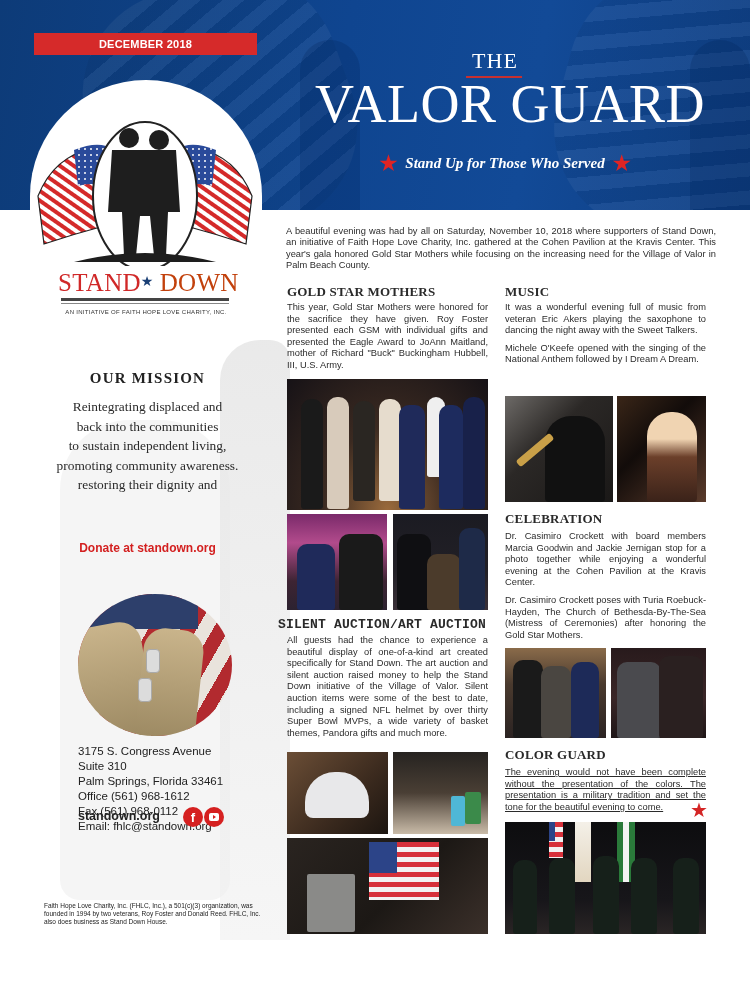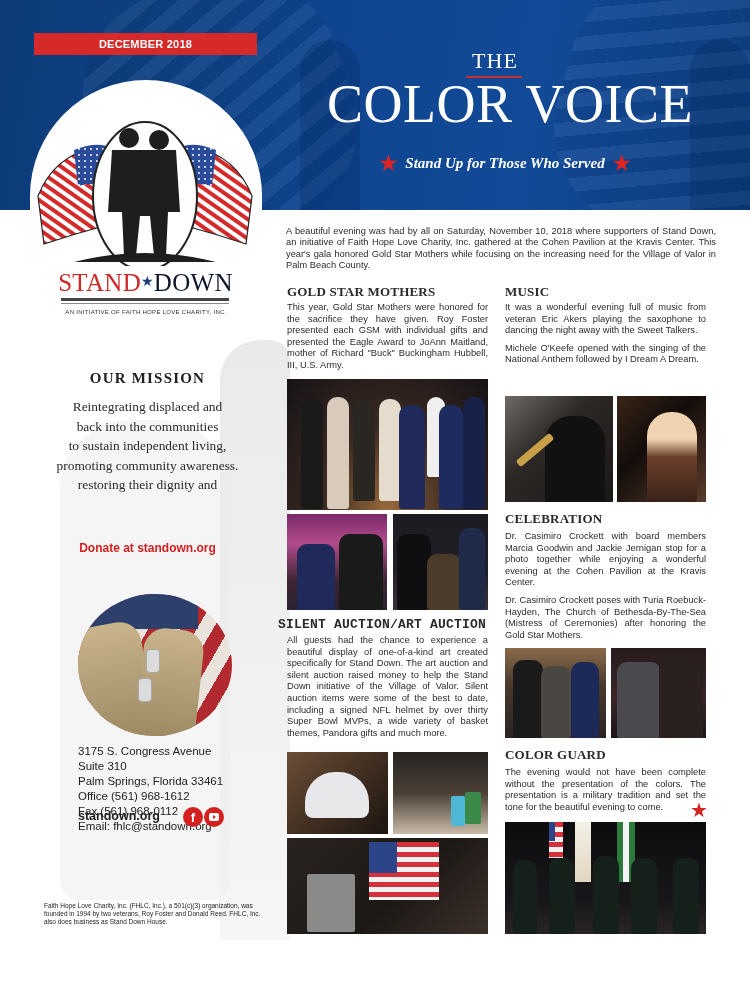--- a/index.html
+++ b/index.html
@@ -47,21 +47,21 @@
   .logo-arch {
     position: absolute; left: 30px; top: 80px; width: 232px; height: 280px;
     background: #fff; border-radius: 116px 116px 0 0;
   }
   .logo-graphic { position: absolute; left: 34px; top: 116px; width: 222px; height: 150px; }
   .logo-word {
     position: absolute; left: 58px; top: 268px; width: 175px; text-align: center;
     font-family: "Liberation Serif", serif; font-size: 25px; letter-spacing: 0.3px; line-height: 28px;
   }
   .logo-word .red { color: #d02828; }
-  .logo-word .blue { color: #0f172a; }
+  .logo-word .blue { color: #c2410c; margin-left: 6px; }
   .logo-word .sep { color: #1a3f75; font-size: 14px; vertical-align: 5px; }
   .logo-rule1 { position: absolute; left: 61px; top: 298px; width: 168px; height: 3px; background: #444; }
   .logo-rule2 { position: absolute; left: 61px; top: 303px; width: 168px; height: 1px; background: #888; }
   .logo-sub {
     position: absolute; left: 30px; top: 309px; width: 232px; text-align: center;
     font-size: 6px; color: #333; letter-spacing: 0.3px;
   }
 
   
   .sidebar-ghost {
@@ -153,21 +153,21 @@
 
 <div class="banner">
   <div class="flag-ghost ghost1"></div>
   <div class="flag-ghost ghost2"></div>
   <div class="soldier-ghost" style="left:300px"></div>
   <div class="soldier-ghost" style="left:690px"></div>
 </div>
 <div class="date-bar">DECEMBER 2018</div>
 <div class="title-the">THE</div>
 <div class="title-rule"></div>
-<div class="title-main">COLOR VOICE</div>
+<div class="title-main">VALOR GUARD</div>
 <div class="tagline">
   <span class="star">★</span>
   <span>Stand Up for Those Who Served</span>
   <span class="star">★</span>
 </div>
 
 <div class="logo-arch"></div>
 <svg class="logo-graphic" viewBox="0 0 222 150">
   <defs>
     <pattern id="stripes" width="8" height="8" patternUnits="userSpaceOnUse" patternTransform="rotate(35)">
@@ -301,21 +301,21 @@
   <div class="fig" style="left:8px;top:12px;width:30px;height:78px;background:#1a1a1a"></div>
   <div class="fig" style="left:36px;top:18px;width:30px;height:72px;background:#4a4641"></div>
   <div class="fig" style="left:66px;top:14px;width:28px;height:76px;background:#1d2a58"></div>
 </div>
 <div class="photo celeb-2">
   <div class="fig" style="left:6px;top:14px;width:44px;height:76px;background:#4a4a4e"></div>
   <div class="fig" style="left:48px;top:8px;width:44px;height:82px;background:#2a2020"></div>
 </div>
 
 <div class="section-h" style="left:505px; top:747px;">COLOR GUARD</div>
-<div class="body-text" style="left:505px; top:767px; width:201px;">
+<div class="body-text" style="left:505px; top:767px; width:201px;text-decoration:underline;">
   <p>The evening would not have been complete without the presentation of the colors. The presentation is a military tradition and set the tone for the beautiful evening to come.</p>
 </div>
 <div class="color-star">★</div>
 <div class="photo guard">
   <div class="mini-flag" style="left:44px;top:0;width:14px;height:36px;">
       <div class="c"></div>
     </div>
   <div class="fig" style="left:70px;top:0;width:16px;height:60px;border-radius:0;background:linear-gradient(180deg,#f4f0e8,#e2d6c0)"></div>
   <div class="fig" style="left:112px;top:0;width:18px;height:60px;border-radius:0;background:linear-gradient(90deg,#2a7a3a 0 33%,#f4f4f4 33% 66%,#2a7a3a 66%)"></div>
   <div class="fig" style="left:8px;top:38px;width:24px;height:74px;background:#16201a"></div>

